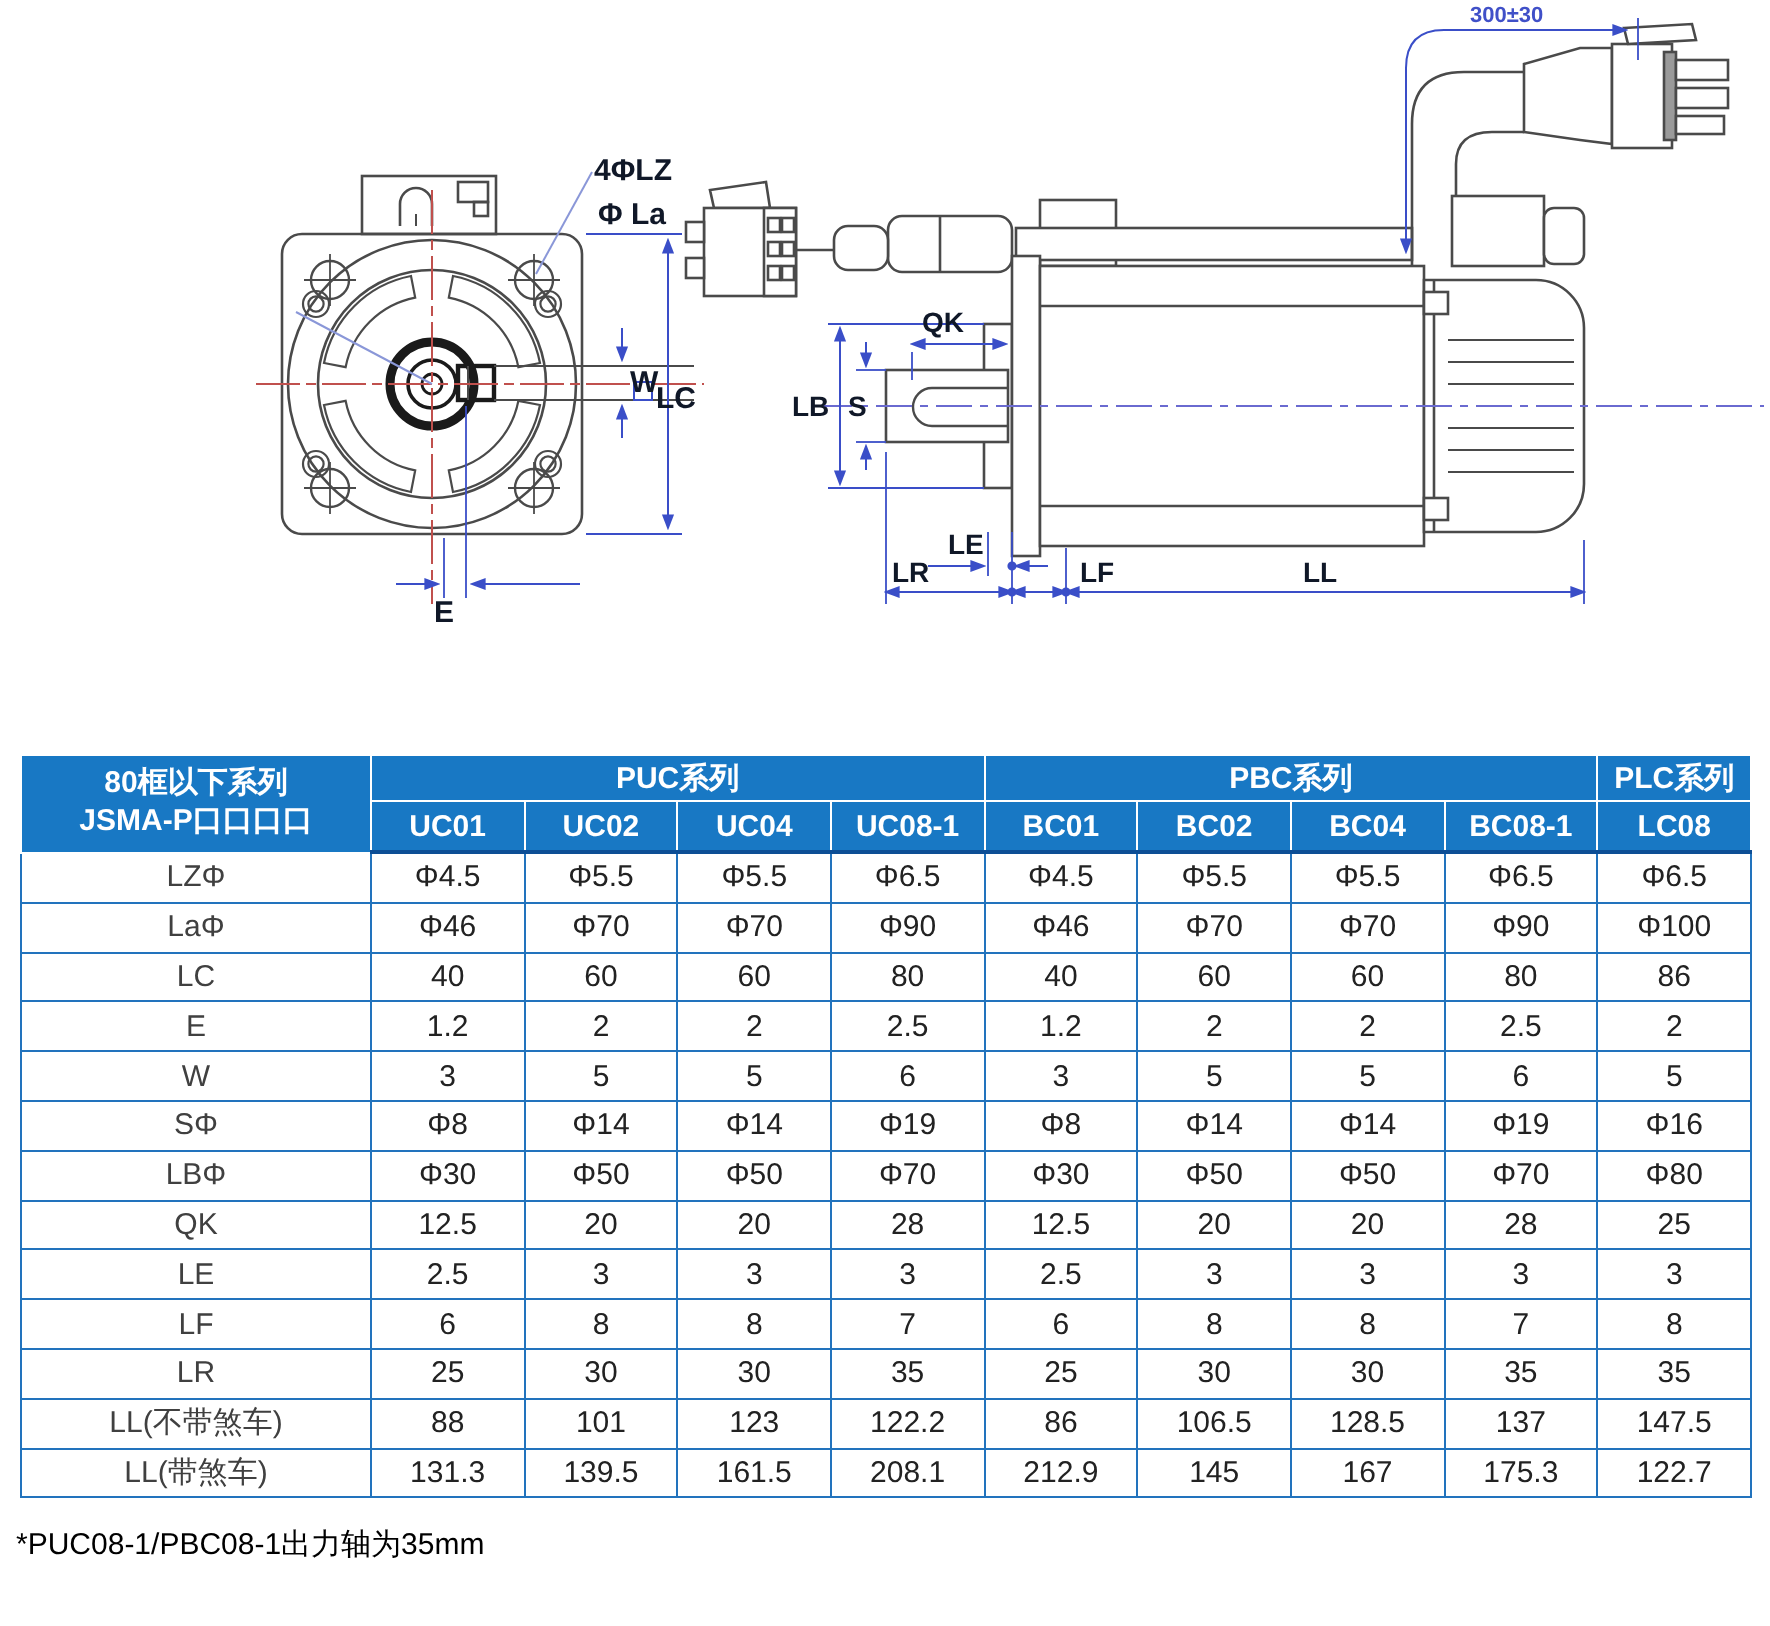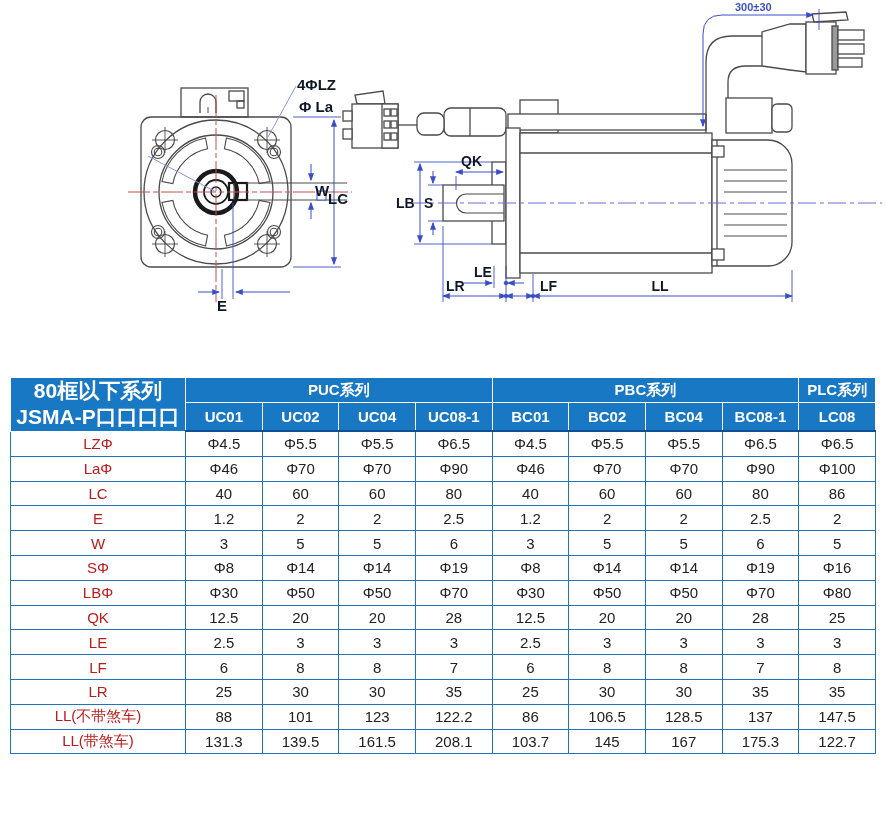--- a/index.html
+++ b/index.html
@@ -9,26 +9,26 @@
   }
   #diagram{position:absolute;left:0;top:0}
   #tablewrap{position:absolute;left:10px;top:377px;width:866px}
   table{border-collapse:collapse;width:100%;table-layout:fixed;font-size:15px}
   thead th{
     background:#1878c4;color:#fff;font-weight:700;
     border:1px solid #ffffff;padding:0;height:22px;
   }
   thead tr.models th{font-weight:700;height:24px;border-bottom:2px solid #0d4e95}
   thead tr.models th.em{font-weight:700}
-  th.corner{font-size:21px;line-height:1.25;font-weight:700}
+  th.corner{font-size:15px;line-height:1.25;font-weight:700}
   tbody td{
     border:1px solid #2273bd;text-align:center;vertical-align:middle;
     height:23.8px;padding:0;color:#222;background:#fff;font-size:15px;
   }
-  tbody td:first-child{color:#b91c1c}
+  tbody td:first-child{color:#404040}
   #notes{position:absolute;left:8px;top:762px;font-size:15px;color:#000;line-height:22px}
   svg text{font-family:"Liberation Sans",sans-serif}
   .dimlabel{font-weight:700;font-size:14px;fill:#101828}
   .dimlabel15{font-weight:700;font-size:15px;fill:#101828}
   .cablelabel{font-weight:700;font-size:11px;fill:#4050c8}
 </style>
 </head>
 <body>
 
 <svg id="diagram" width="885" height="372" viewBox="0 0 885 372">
@@ -394,24 +394,25 @@
           <td>128.5</td>
           <td>137</td>
           <td>147.5</td>
         </tr>
         <tr>
           <td>LL(带煞车)</td>
           <td>131.3</td>
           <td>139.5</td>
           <td>161.5</td>
           <td>208.1</td>
-          <td>103.7</td>
+          <td>212.9</td>
           <td>145</td>
           <td>167</td>
           <td>175.3</td>
           <td>122.7</td>
         </tr>
       </tbody>
   </table>
 </div>
 
 <div id="notes">
+  <div>*PUC08-1/PBC08-1出力轴为35mm</div>
 </div>
 
 </body></html>

